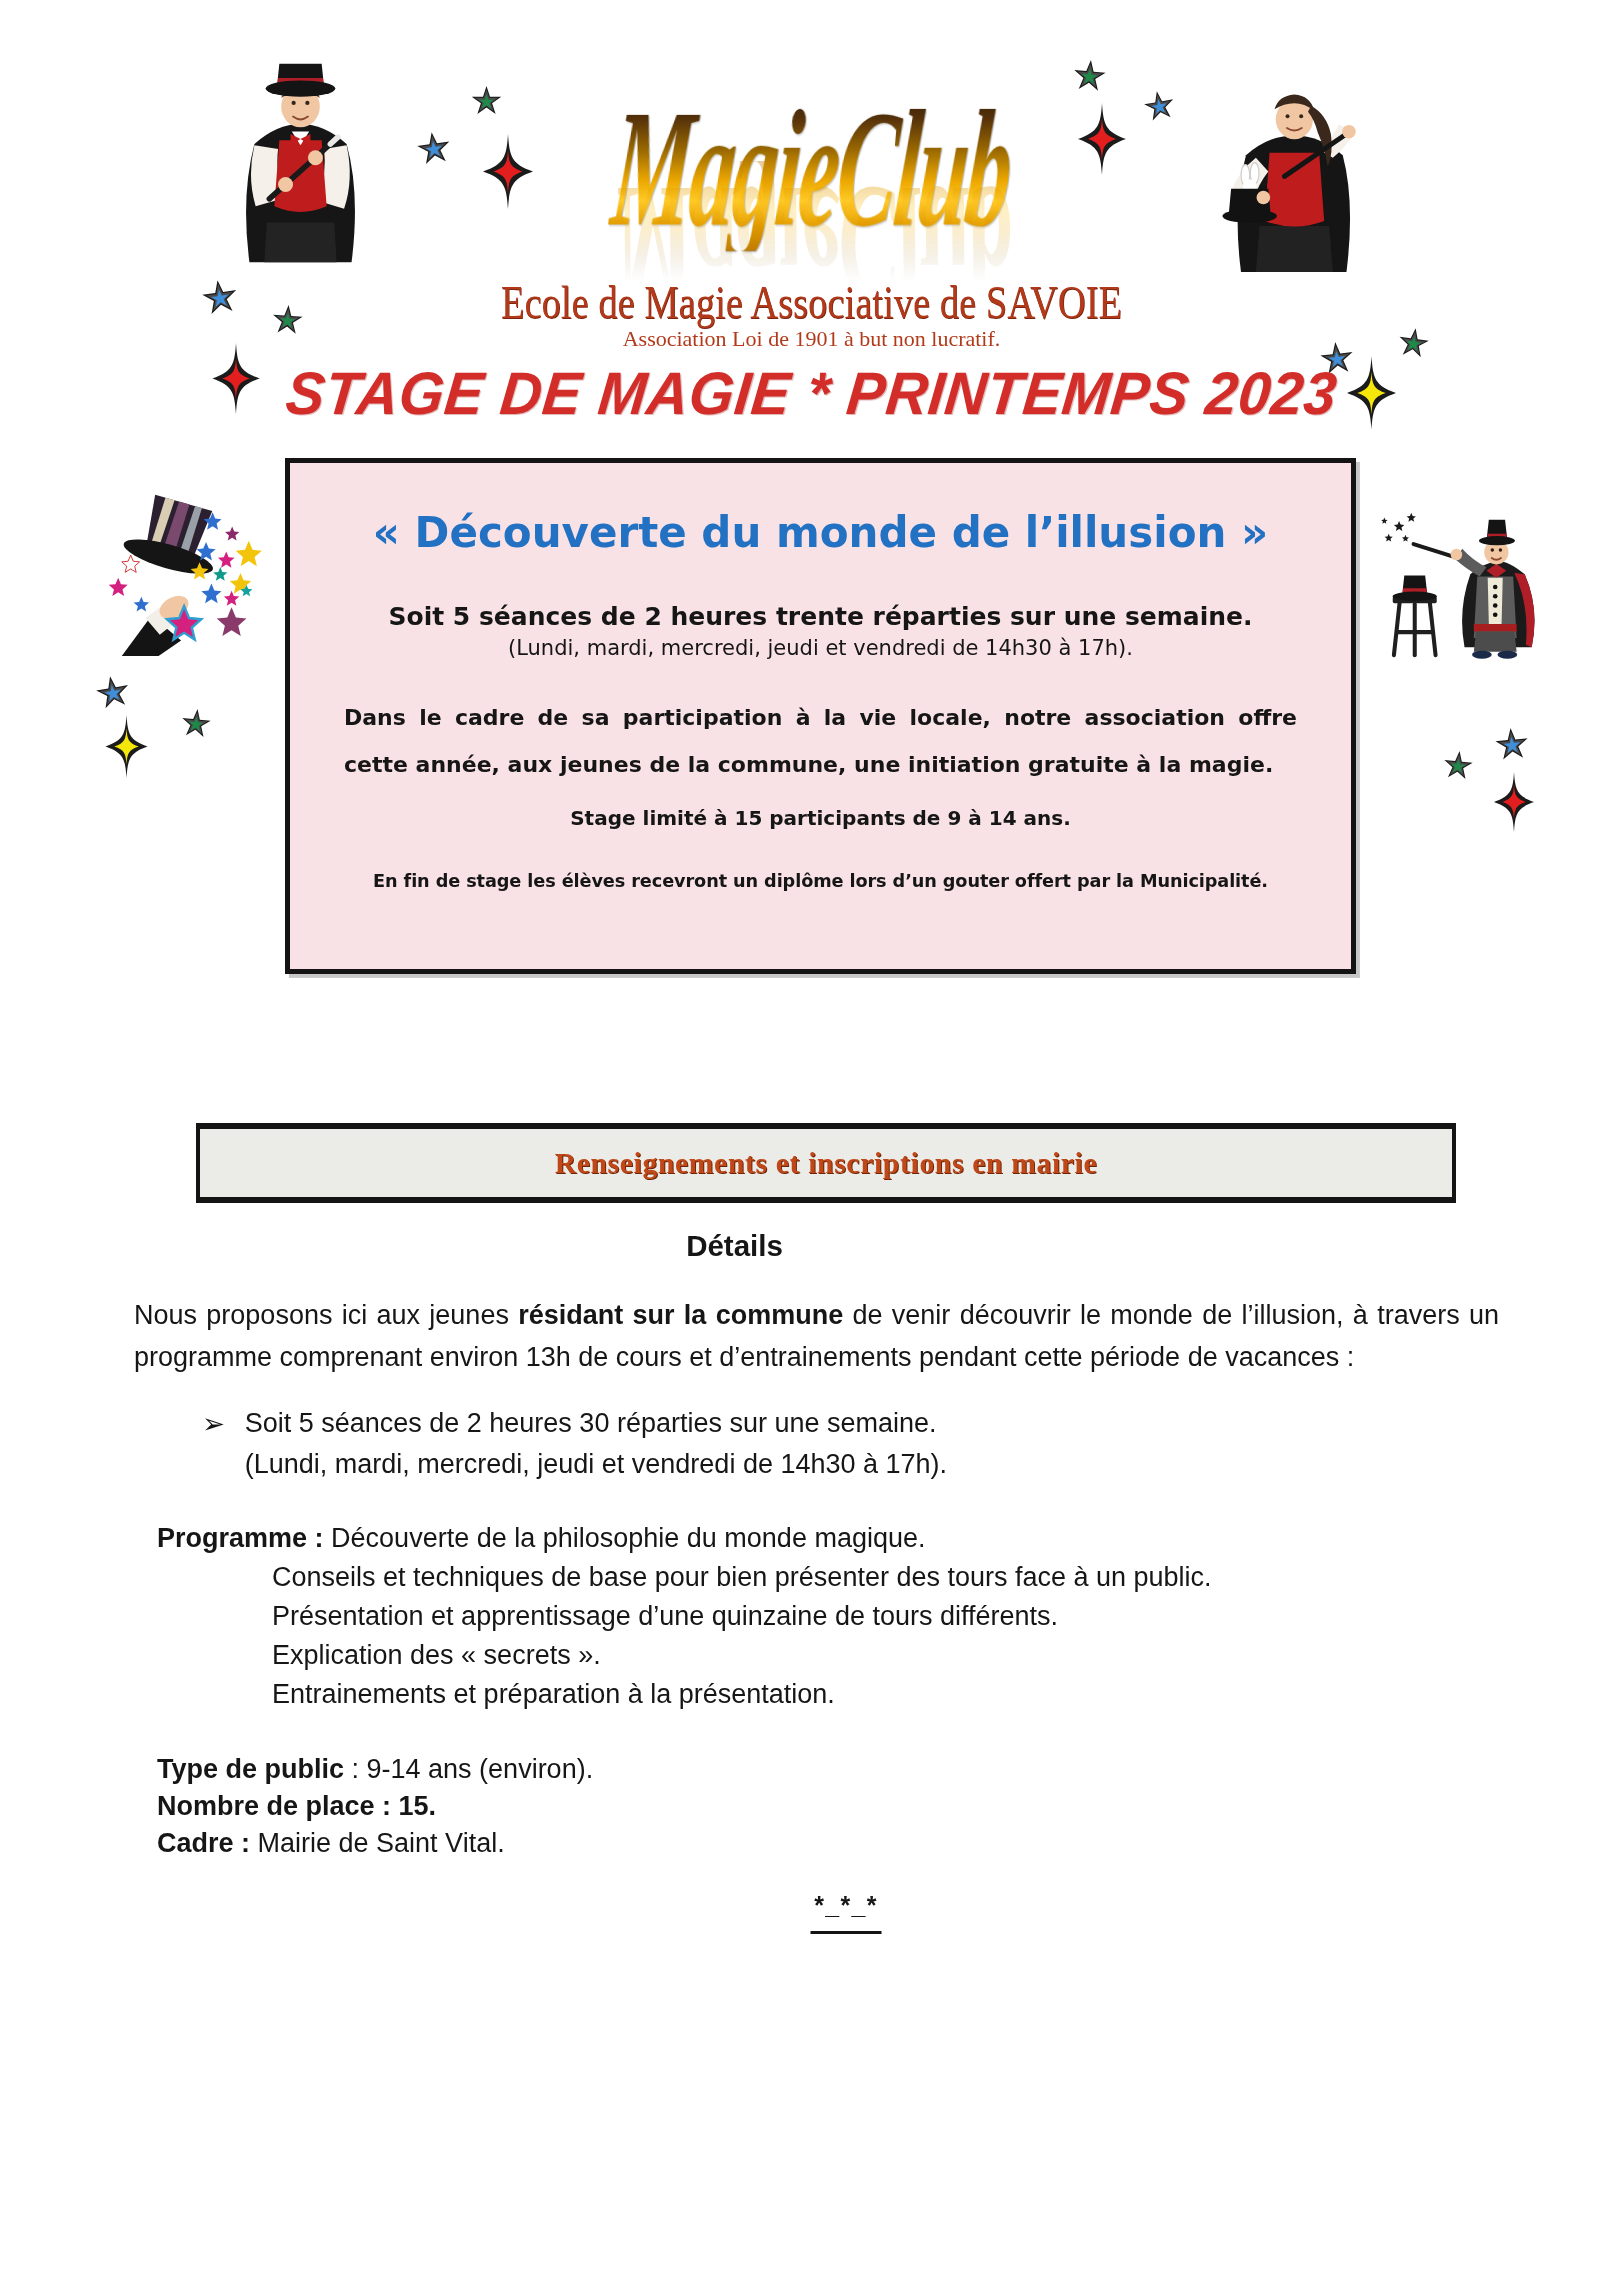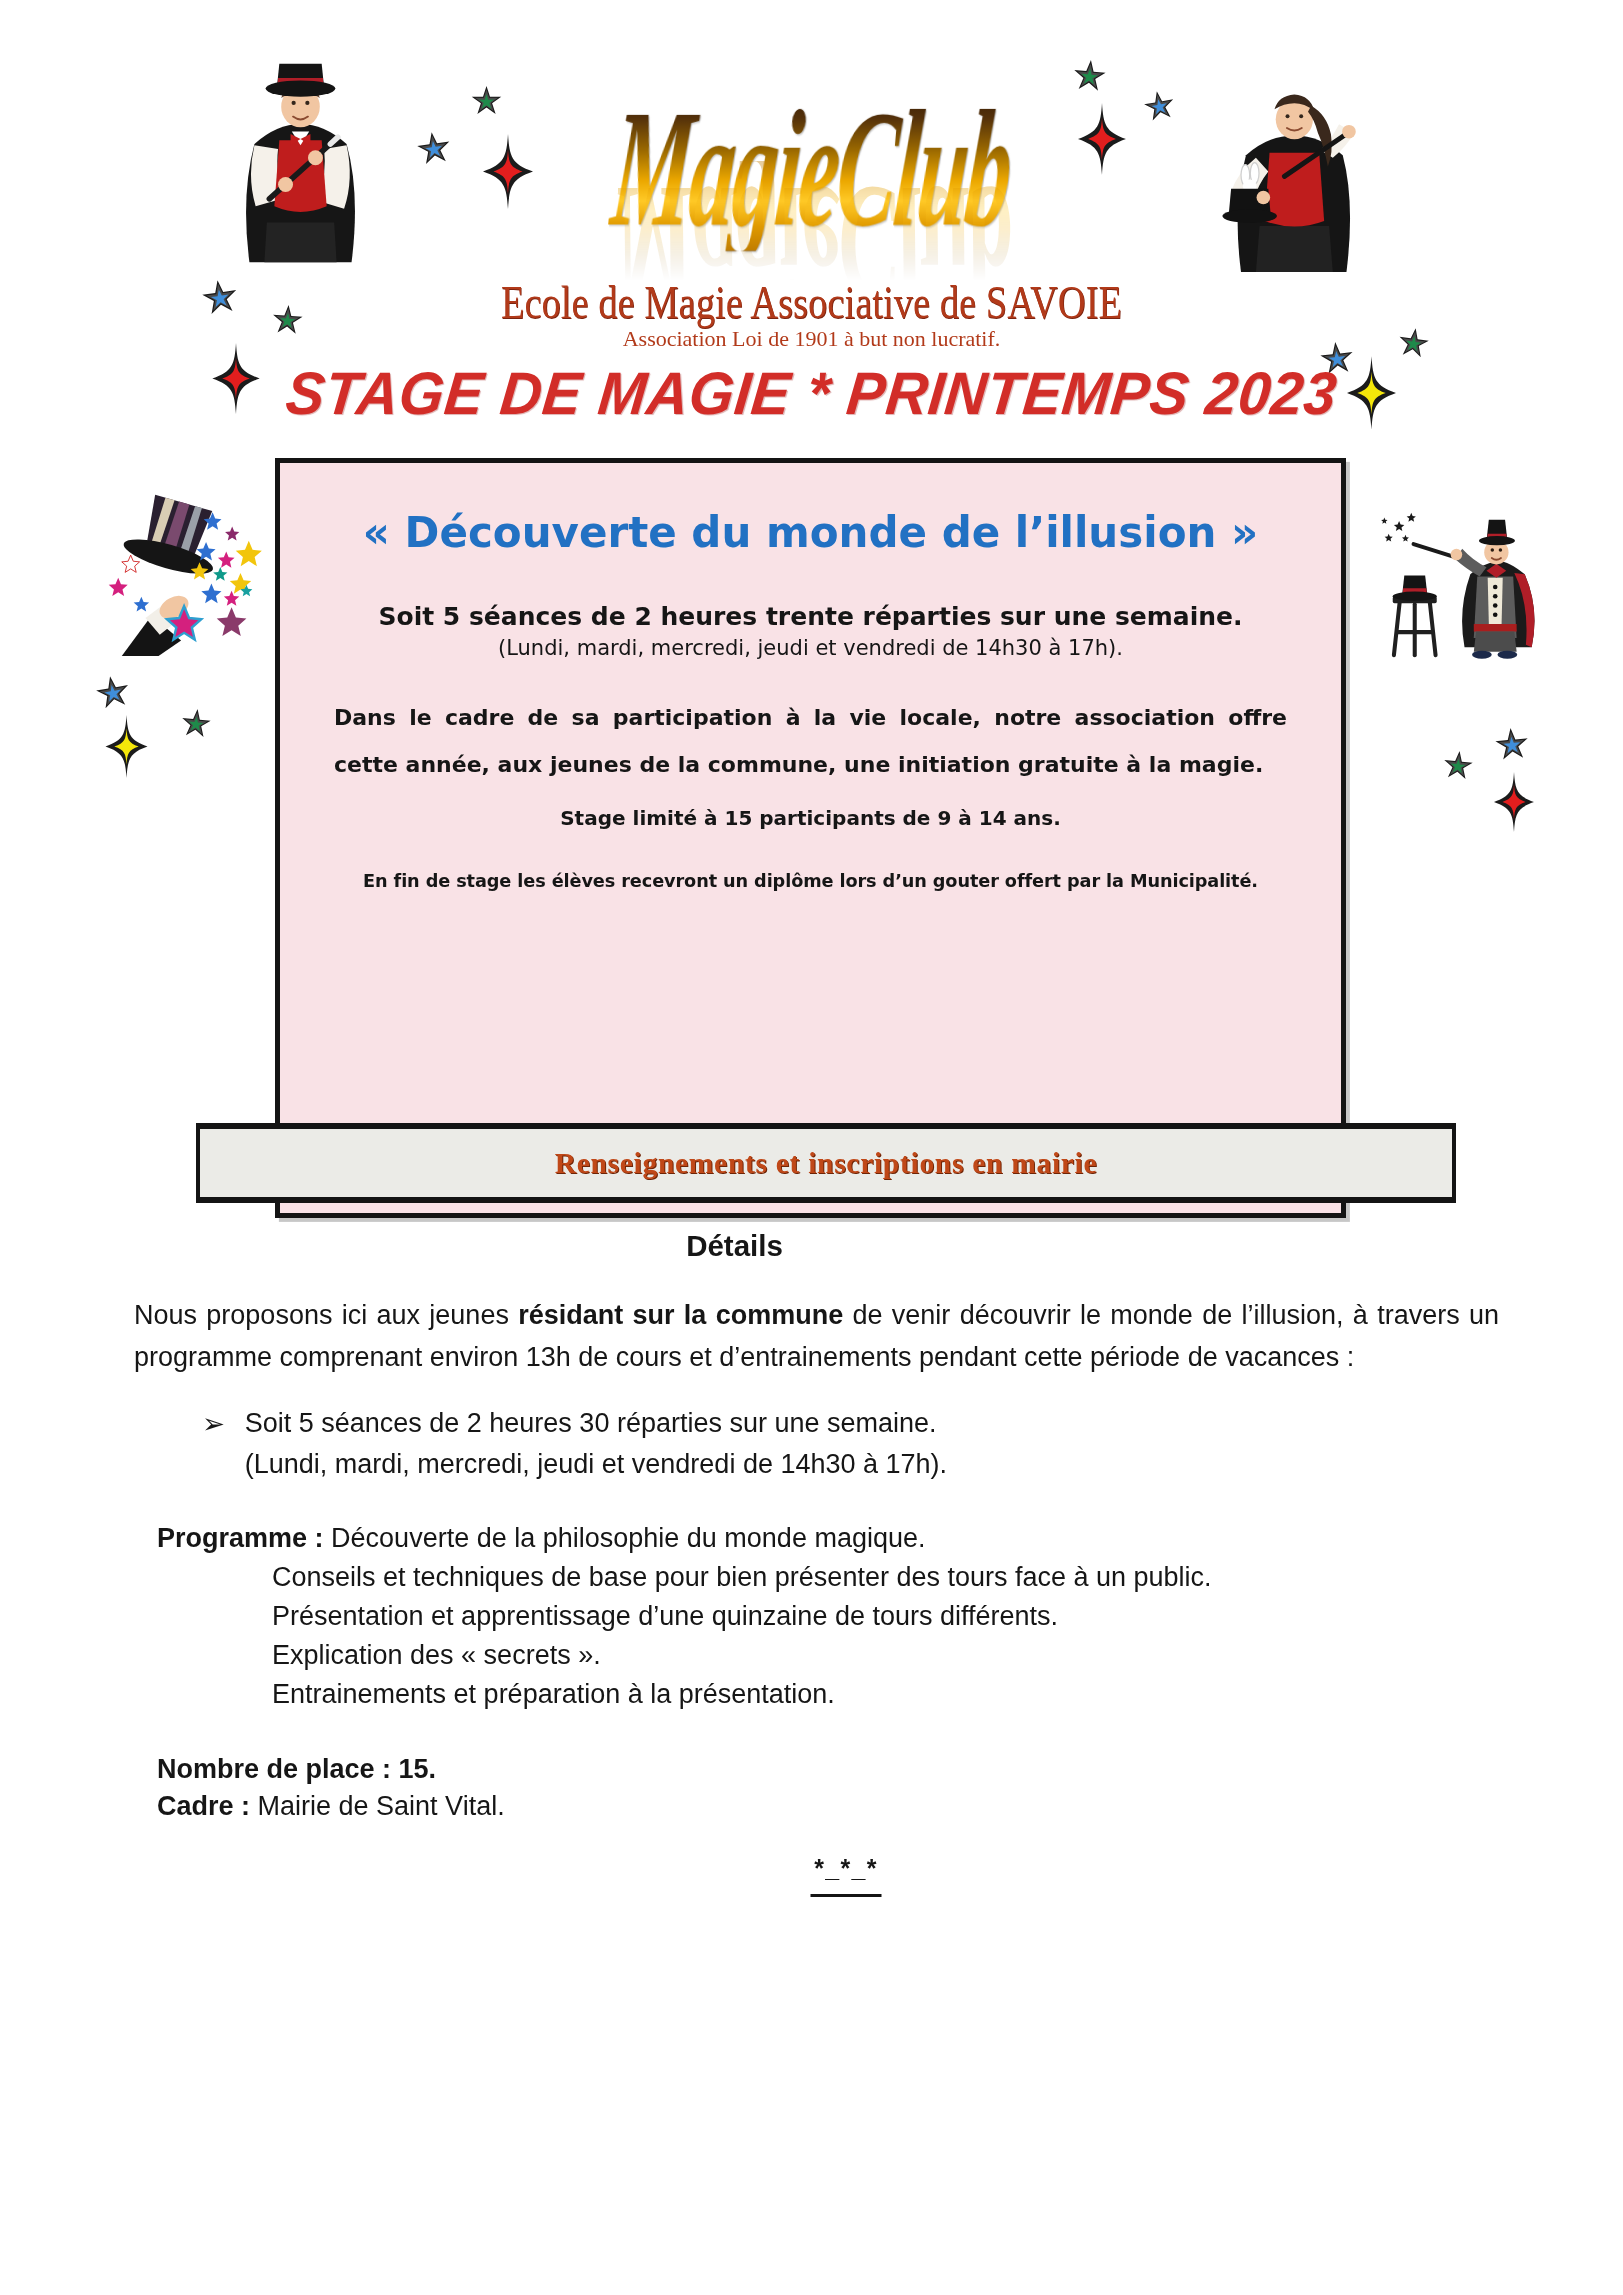--- a/index.html
+++ b/index.html
@@ -41,21 +41,21 @@
   }
   .main-title {
     position:absolute; top:359px; left:0; width:100%; text-align:center;
     font-size:60px; font-weight:bold; font-style:italic; letter-spacing:0.7px;
     color:var(--title-red,#d22d28); transform:scaleX(0.96) skewX(-6deg);
     text-shadow:1.3px 1.3px 0.7px rgba(160,40,40,.35);
   }
 
   
   .pink-box {
-    position:absolute; left:275px; top:458px; width:1071px; height:760px;
+    position:absolute; left:285px; top:458px; width:1071px; height:516px;
     background:var(--pink-bg,#f9e2e6); border:5.9px solid #141414;
     padding:45px 54px 13px; text-align:center;
     box-shadow:3.9px 3.9px 0 rgba(30,30,30,.25);
     font-family:"DejaVu Sans", sans-serif;
   }
   .box-heading  { font-size:42px; font-weight:bold; color:var(--heading-blue,#2271c3); letter-spacing:0; }
   .box-dates    { margin-top:30px; font-size:30px; font-weight:bold; color:var(--heading-blue,#2271c3); }
   .box-sessions-bold   { margin-top:45px; font-size:25px; font-weight:bold; }
   .box-sessions-detail { margin-top:5.2px;  font-size:21px; }
   .box-paragraph {
@@ -330,20 +330,21 @@
       <div class="program-row"><strong>Programme :</strong> <span>Découverte de la philosophie du monde magique.</span></div>
       <div class="program-items">
         <div>Conseils et techniques de base pour bien présenter des tours face à un public.</div>
         <div>Présentation et apprentissage d’une quinzaine de tours différents.</div>
         <div>Explication des « secrets ».</div>
         <div>Entrainements et préparation à la présentation.</div>
       </div>
     </div>
 
     <div class="meta">
+      <div><strong>Type de public</strong><span> : 9-14 ans (environ).</span></div>
       <div><strong>Nombre de place : 15.</strong></div>
       <div><strong>Cadre :</strong><span> Mairie de Saint Vital.</span></div>
     </div>
 
     <div class="footer-mark">
       <span>*_*_*</span>
     </div>
   </section>
 
 </div>

